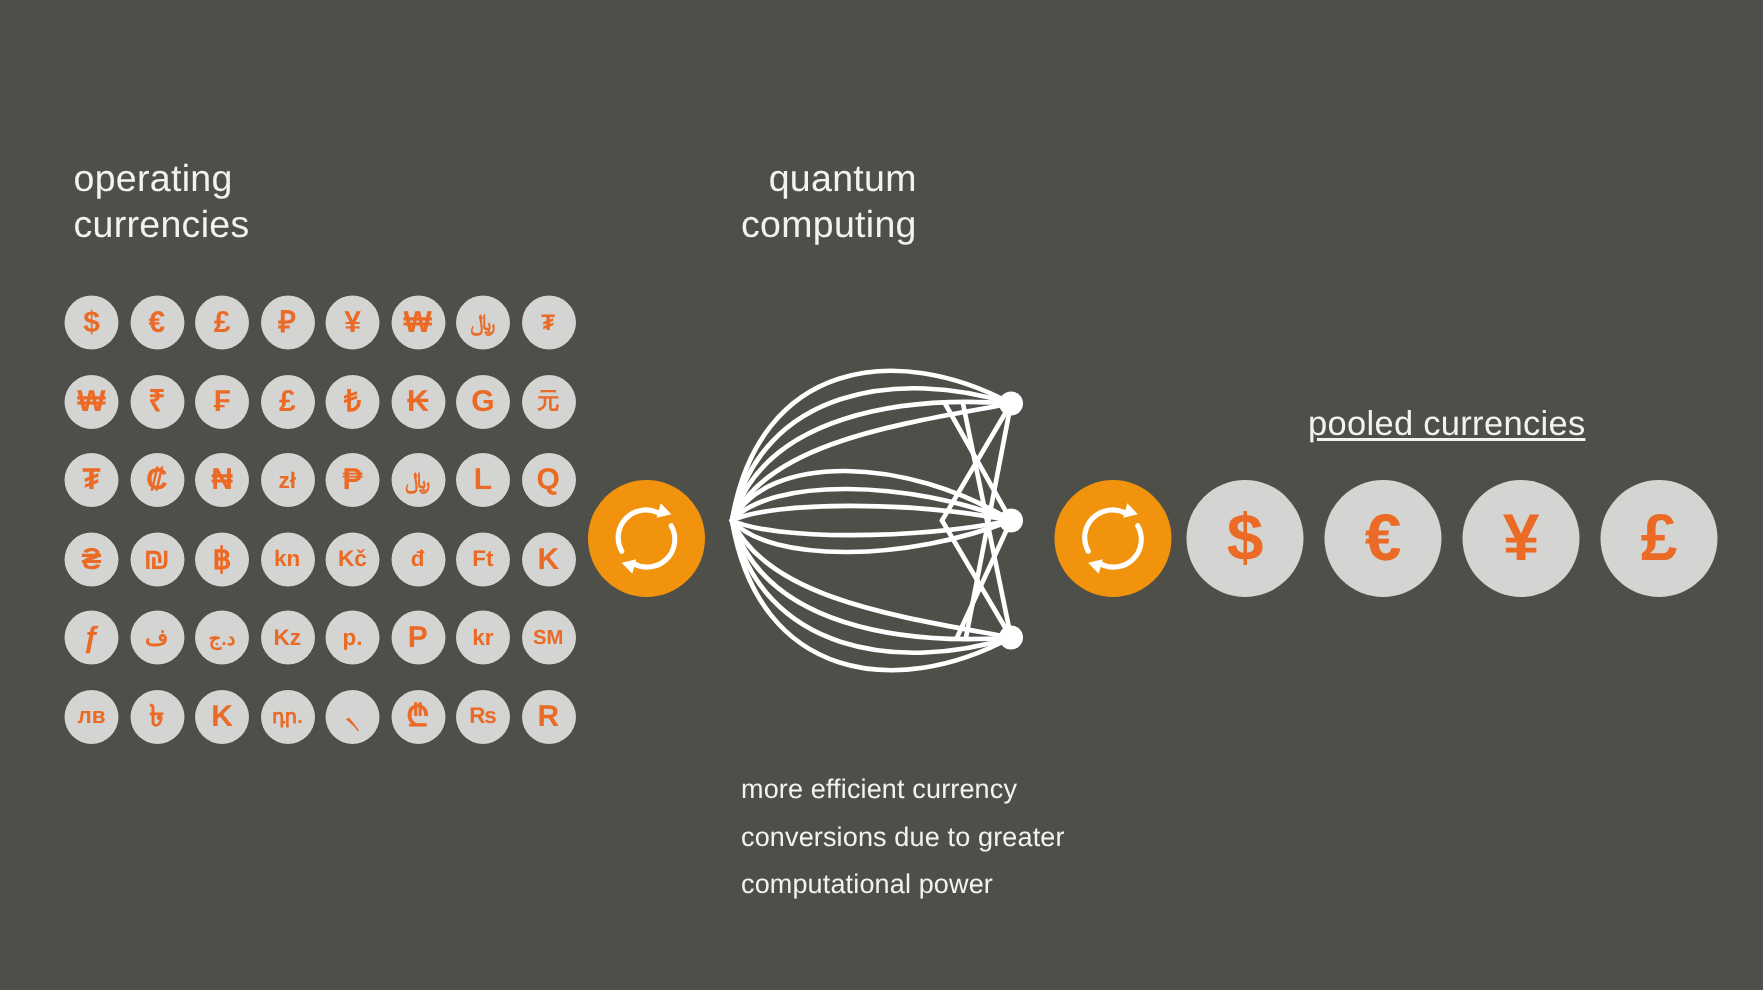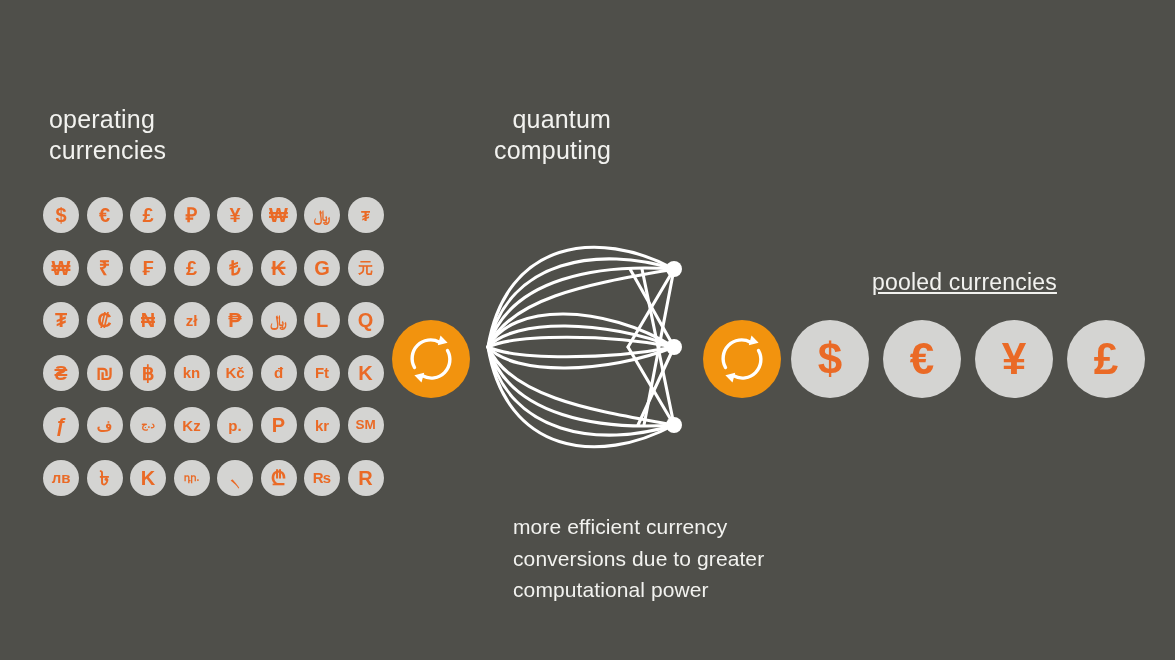--- a/index.html
+++ b/index.html
@@ -43,25 +43,24 @@
     white-space: nowrap;
     text-decoration: underline;
   }
 
   #caption-efficiency {
     position: absolute;
     left: 494px;
     top: 511px;
     width: 330px;
     color: #f2f2ef;
-    font-size: 21px;
+    font-size: 18px;
     line-height: 31.5px;
     letter-spacing: 0.1px;
     white-space: pre-line;
-    margin-left: 19px;
   }
 
   
   #currency-grid {
     position: absolute;
     left: 43px;
     top: 197px;
     display: grid;
     grid-template-columns: repeat(8, 42px);
     grid-auto-rows: 36px;
@@ -76,21 +75,21 @@
     display: flex;
     align-items: center;
     justify-content: center;
     color: #ea6a26;
     font-size: 17px;
     font-weight: 700;
     line-height: 1;
     overflow: hidden;
     box-shadow: 0 0 0 0.5px rgba(0,0,0,0.05);
   }
-  .coin-small.tiny  { font-size: 10px; }
+  .coin-small.tiny  { font-size: 13px; }
   .coin-small.small { font-size: 13.5px; }
   .coin-small.med   { font-size: 15px; }
   .coin-small.big   { font-size: 20px; }
 
   
   .coin-big {
     position: absolute;
     width: 78px;
     height: 78px;
     border-radius: 50%;

